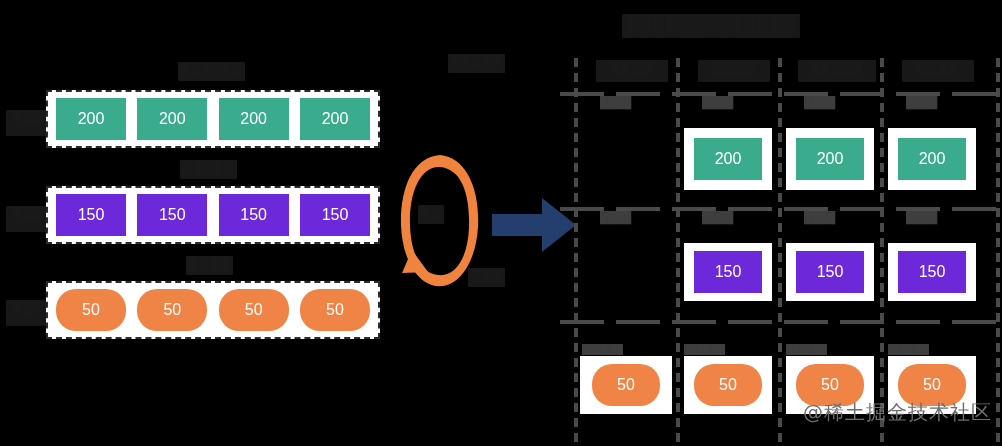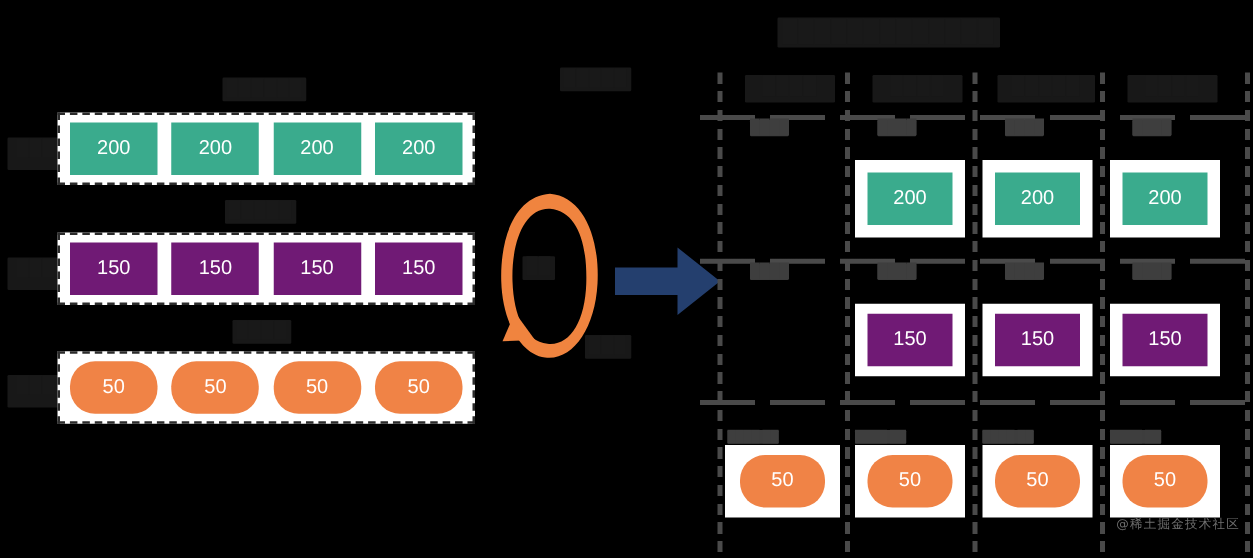--- a/index.html
+++ b/index.html
@@ -70,21 +70,21 @@
     width: 70px;
     height: 42px;
     display: flex;
     align-items: center;
     justify-content: center;
     color: #ffffff;
     font-size: 16px;
     flex: 0 0 auto;
   }
   .green  { background: #3aab8d; }
-  .blue   { background: #701a75; }
+  .blue   { background: #6d28d9; }
   .orange { background: #f08346; border-radius: 20px; }
 
   
   #middle { position: absolute; left: 380px; top: 40px; width: 200px; height: 300px; }
 
   .mid-label {
     position: absolute;
     font-size: 13px;
     height: 19px;
     padding: 0 3px;
@@ -151,21 +151,21 @@
     align-items: center;
     justify-content: center;
   }
   .tcell .cellbox { width: 68px; height: 42px; }
 
   
   #watermark {
     position: absolute;
     right: 10px;
     bottom: 20px;
-    font-size: 10px;
+    font-size: 20px;
     color: #6e6e6e;
     letter-spacing: 1px;
     white-space: nowrap;
     user-select: none;
     font-family: "DejaVu Sans", sans-serif;
     margin-left: 41px;
   }
 </style>
 </head>
 <body>

